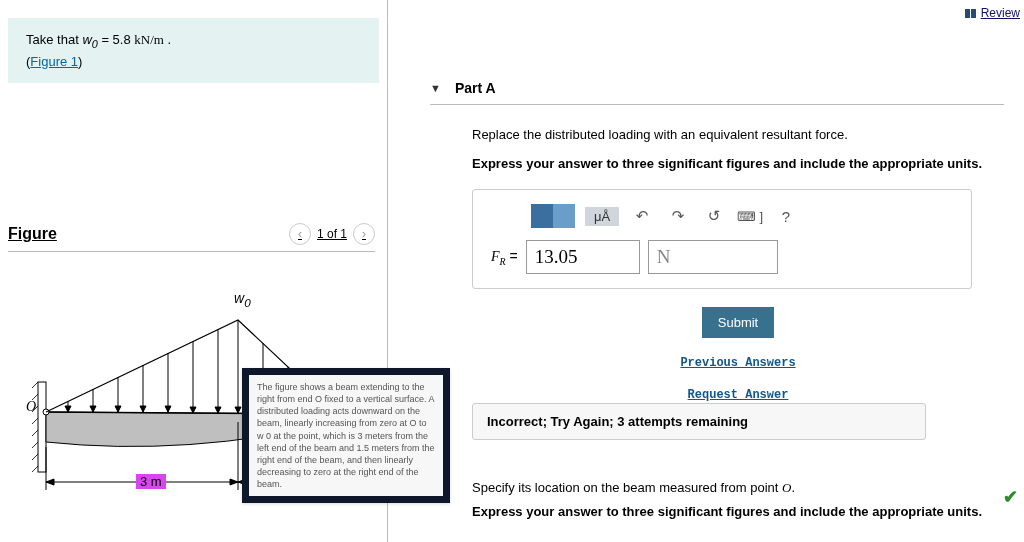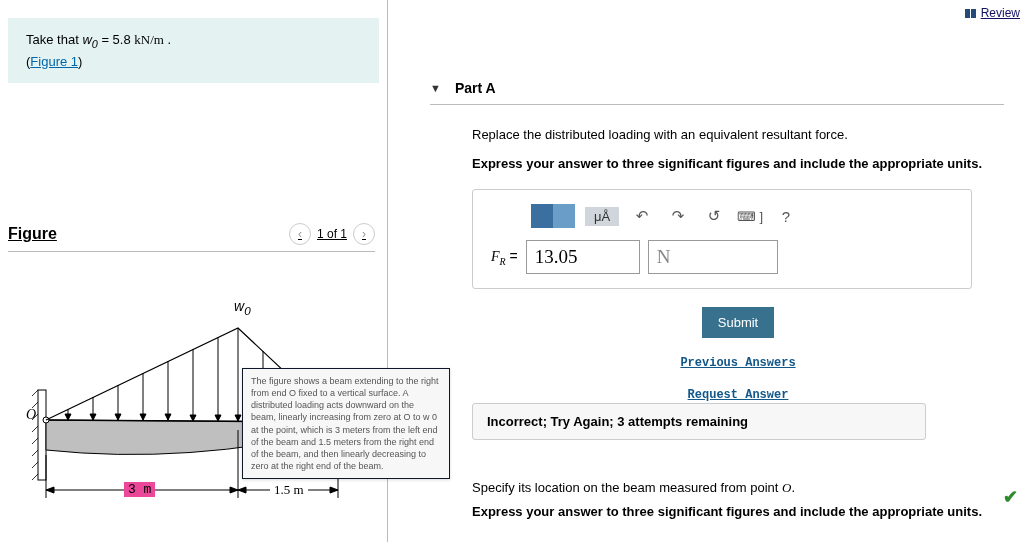--- a/index.html
+++ b/index.html
@@ -11,24 +11,24 @@
 .problem-box .sub { font-style: italic; font-family: "Times New Roman", serif; font-size: 13px; }
 .problem-box .unit { font-family: "Times New Roman", serif; }
 .problem-box a { color: #0066aa; text-decoration: underline; }
 
 .figure-header { margin: 140px 12px 0 8px; display: flex; align-items: center; justify-content: space-between; padding-bottom: 6px; text-decoration: underline; }
 .figure-header h3 { font-size: 16px; font-weight: bold; }
 .pager { display: flex; align-items: center; gap: 6px; font-size: 12px; }
 .pager .nav { width: 22px; height: 22px; border: 1px solid #ccc; border-radius: 50%; display: inline-flex; align-items: center; justify-content: center; color: #999; cursor: pointer; background: #fff; }
 .figure-divider { border: none; border-top: 1px solid #bbb; margin: 0 12px 0 8px; }
 
-.figure-area { position: relative; margin: 38px 12px 0 8px; height: 240px; }
+.figure-area { position: relative; margin: 30px 12px 0 8px; height: 240px; }
 .figure-area svg { overflow: visible; }
 
-.tooltip { position: absolute; left: 242px; top: 368px; width: 208px; background: #f7f7f7; border: 1px solid #0f172a; padding: 6px 8px; font-size: 9px; line-height: 1.35; color: #555; z-index: 10; box-shadow: 0 1px 3px rgba(0,0,0,0.15); }
+.tooltip { position: absolute; left: 242px; top: 368px; width: 208px; background: #f7f7f7; border: 7px solid #0f172a; padding: 6px 8px; font-size: 9px; line-height: 1.35; color: #555; z-index: 10; box-shadow: 0 1px 3px rgba(0,0,0,0.15); }
 
 .review { position: absolute; right: 4px; top: 6px; color: #116; text-decoration: underline; font-size: 12px; display: flex; align-items: center; gap: 4px; }
 .review .rev-icon { display: inline-flex; }
 .review .rev-icon span { width: 5px; height: 9px; background: #234a7a; display: inline-block; margin-right: 1px; }
 
 .part-header { margin: 80px 0 0 40px; display: flex; align-items: center; gap: 14px; font-size: 14px; font-weight: bold; }
 .part-header .caret { font-size: 11px; color: #333; }
 .part-rule { border: none; border-top: 1px solid #bbb; margin: 8px 20px 0 40px; }
 
 .part-body { margin: 22px 20px 0 82px; font-size: 13px; }
@@ -136,21 +136,21 @@
         <line x1="38" y1="200" x2="230" y2="200"></line>
         <polygon points="38,200 46,197 46,203" fill="#000"></polygon>
         <polygon points="230,200 222,197 222,203" fill="#000"></polygon>
         <line x1="230" y1="200" x2="330" y2="200"></line>
         <polygon points="230,200 238,197 238,203" fill="#000"></polygon>
         <polygon points="330,200 322,197 322,203" fill="#000"></polygon>
       </g>
     </svg>
     <div style="position:absolute;left:226px;top:8px;font-family:'Times New Roman',serif;font-style:italic;font-size:14px"><span>w</span><sub>0</sub></div>
     <div style="position:absolute;left:18px;top:117px;font-family:'Times New Roman',serif;font-style:italic;font-size:14px">O</div>
-    <div style="position:absolute;left:116px;top:192px;font-family:Liberation Mono, monospace;font-size:13px;background:#ec4899;padding:0 4px">3 m</div>
+    <div style="position:absolute;left:128px;top:192px;font-family:Liberation Sans, sans-serif;font-size:13px;background:#d946ef;padding:0 4px">3 m</div>
     <div style="position:absolute;left:262px;top:192px;font-family:'Times New Roman',serif;font-size:13px;background:#fff;padding:0 4px">1.5 m</div>
   </div>
 </div>
 
 <div class="tooltip">The figure shows a beam extending to the right from end O fixed to a vertical surface. A distributed loading acts downward on the beam, linearly increasing from zero at O to w 0 at the point, which is 3 meters from the left end of the beam and 1.5 meters from the right end of the beam, and then linearly decreasing to zero at the right end of the beam.</div>
 
 <div class="right-col">
   <a class="review" href="#">
     <span class="rev-icon">
         <span></span>

